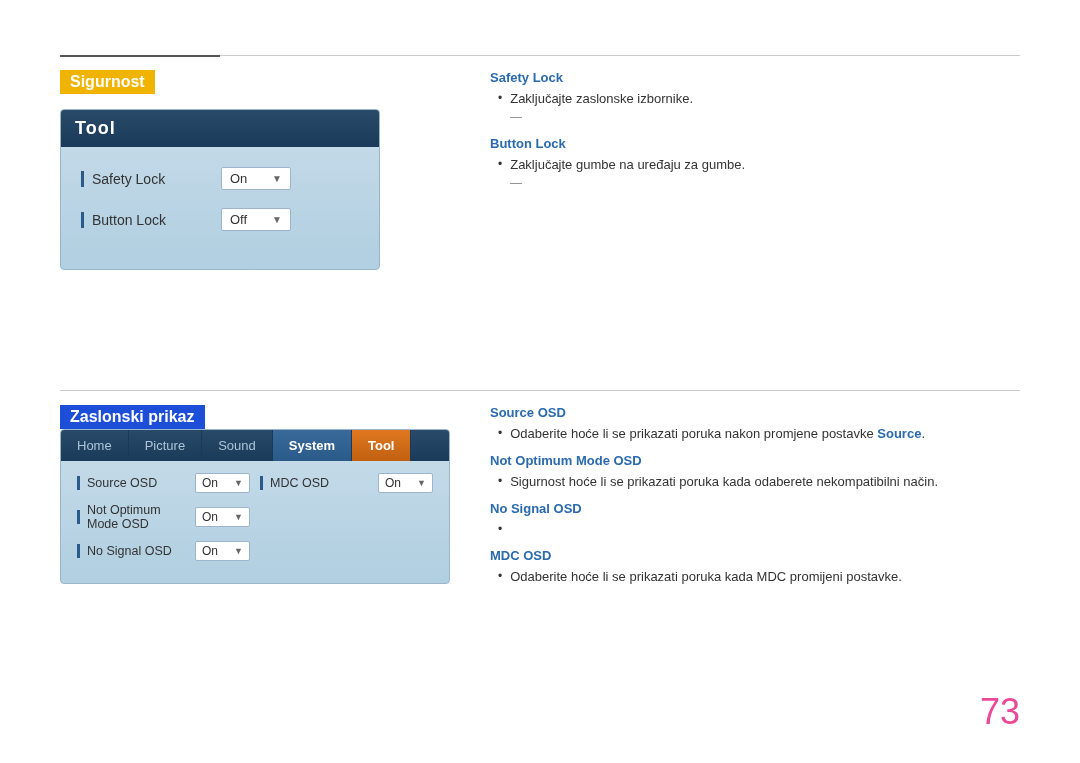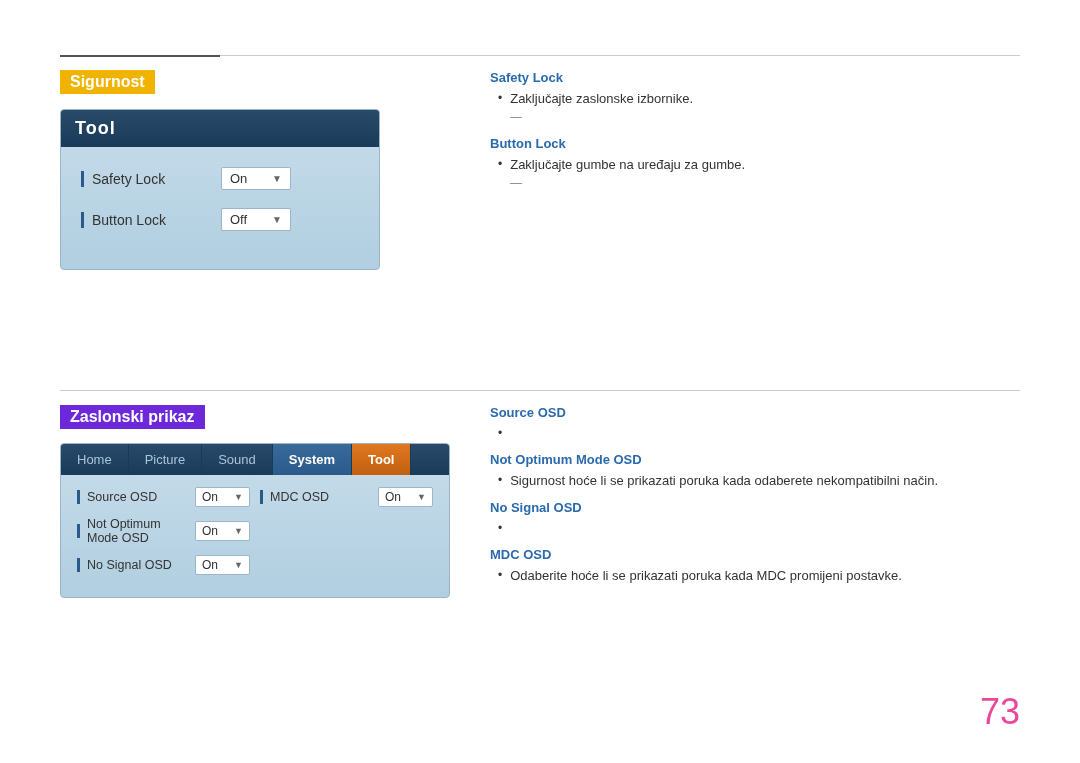--- a/index.html
+++ b/index.html
@@ -195,26 +195,25 @@
     
     .section-zaslonski {
       position: absolute;
       top: 405px;
       left: 60px;
       width: 430px;
     }
 
     .section-title-zaslonski {
       display: inline-block;
-      background: #6d28d9;
+      background: #1d4ed8;
       color: #fff;
       font-weight: bold;
       font-size: 16px;
       padding: 3px 10px;
-      margin-bottom: 14px;
     }
 
     
     .osd-panel {
       width: 390px;
       border: 1px solid #9ab5cc;
       background: linear-gradient(to bottom, #c8dcea, #b0cfe0);
       border-radius: 4px;
       overflow: hidden;
     }
@@ -453,20 +452,21 @@
       </div>
 
     </div>
   </div>
 
   <div class="section-description-zaslonski">
 
     <div class="desc-heading">Source OSD</div>
     <div class="desc-bullet">
       <span class="desc-bullet-dot">•</span>
+      <span>Odaberite hoće li se prikazati poruka nakon promjene postavke <span class="highlight-blue">Source</span>.</span>
     </div>
 
     <div class="desc-heading">Not Optimum Mode OSD</div>
     <div class="desc-bullet">
       <span class="desc-bullet-dot">•</span>
       <span>Sigurnost hoće li se prikazati poruka kada odaberete nekompatibilni način.</span>
     </div>
 
     <div class="desc-heading">No Signal OSD</div>
     <div class="desc-bullet">

